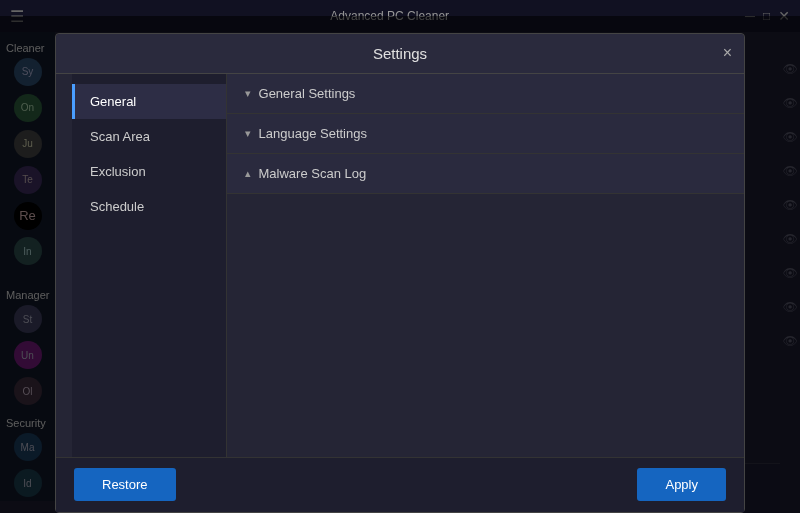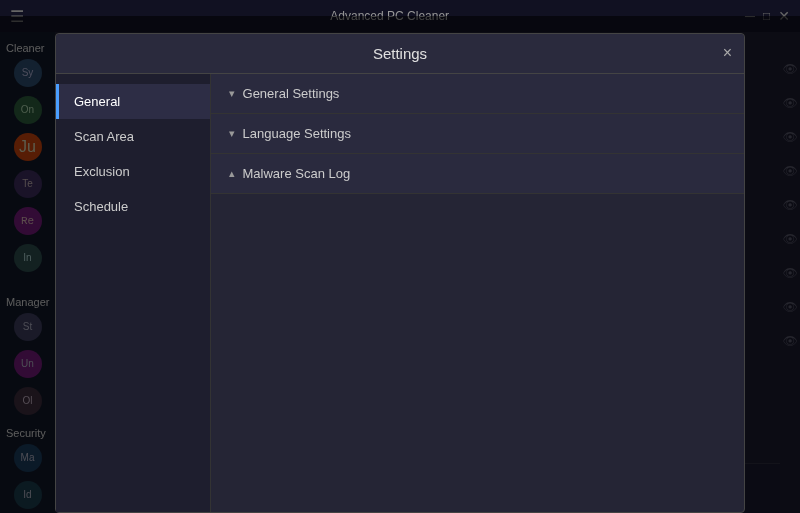--- a/index.html
+++ b/index.html
@@ -31,21 +31,21 @@
       padding: 0 10px;
       font-size: 13px;
       color: #888;
     }
 
     .app-sidebar {
       position: absolute;
       left: 0;
       top: 32px;
       width: 55px;
-      bottom: 0;
+      bottom: 12px;
       background: #111827;
       display: flex;
       flex-direction: column;
       align-items: center;
       padding-top: 5px;
     }
 
     .sidebar-label {
       color: #ccc;
       font-size: 11px;
@@ -147,20 +147,21 @@
       cursor: pointer;
       background: none;
       border: none;
       line-height: 1;
     }
 
     .dialog-body {
       display: flex;
       flex: 1;
       overflow: hidden;
+      margin-left: 16px;
     }
 
     
     .dialog-nav {
       width: 155px;
       background: #1e1e2e;
       border-right: 1px solid #333;
       padding: 10px 0;
       flex-shrink: 0;
     }
@@ -291,27 +292,27 @@
 
   <div class="app-sidebar">
     <span class="sidebar-label">Cleaner</span>
     <div class="sidebar-item-bg">
       <div class="dot" style="background:#2a4a6a; font-size:10px; color:#aac;">Sy</div>
     </div>
     <div class="sidebar-item-bg">
       <div class="dot" style="background:#2a5a3a; font-size:10px; color:#aca;">On</div>
     </div>
     <div class="sidebar-item-bg">
-      <div class="dot" style="background:#c2410c; font-size:16px; color:#cca;">Ju</div>
+      <div class="dot" style="background:#404040; font-size:10px; color:#cca;">Ju</div>
     </div>
     <div class="sidebar-item-bg">
       <div class="dot" style="background:#3a2a5a; font-size:10px; color:#baa;">Te</div>
     </div>
     <div class="sidebar-item-bg">
-      <div class="dot" style="background:#701a75; font-size:11px; color:#caa;font-family:Liberation Mono, monospace;">Re</div>
+      <div class="dot" style="background:#000000; font-size:13px; color:#caa;">Re</div>
     </div>
     <div class="sidebar-item-bg">
       <div class="dot" style="background:#2a4a4a; font-size:10px; color:#acc;">In</div>
     </div>
     <span class="sidebar-label" style="margin-top:20px;">Manager</span>
     <div class="sidebar-item-bg">
       <div class="dot" style="background:#3a3a5a; font-size:10px; color:#aab;">St</div>
     </div>
     <div class="sidebar-item-bg">
       <div class="dot" style="background:#701a75; font-size:10px; color:#aab;">Un</div>
@@ -377,14 +378,18 @@
 
           <div class="section-header">
             <span class="chevron">▴</span>
             <span>Malware Scan Log</span>
           </div>
 
         </div>
       </div>
     </div>
 
+    <div class="dialog-footer">
+      <button class="btn-restore">Restore</button>
+      <button class="btn-apply">Apply</button>
+    </div>
   </div>
 </div>
 
 </body></html>

